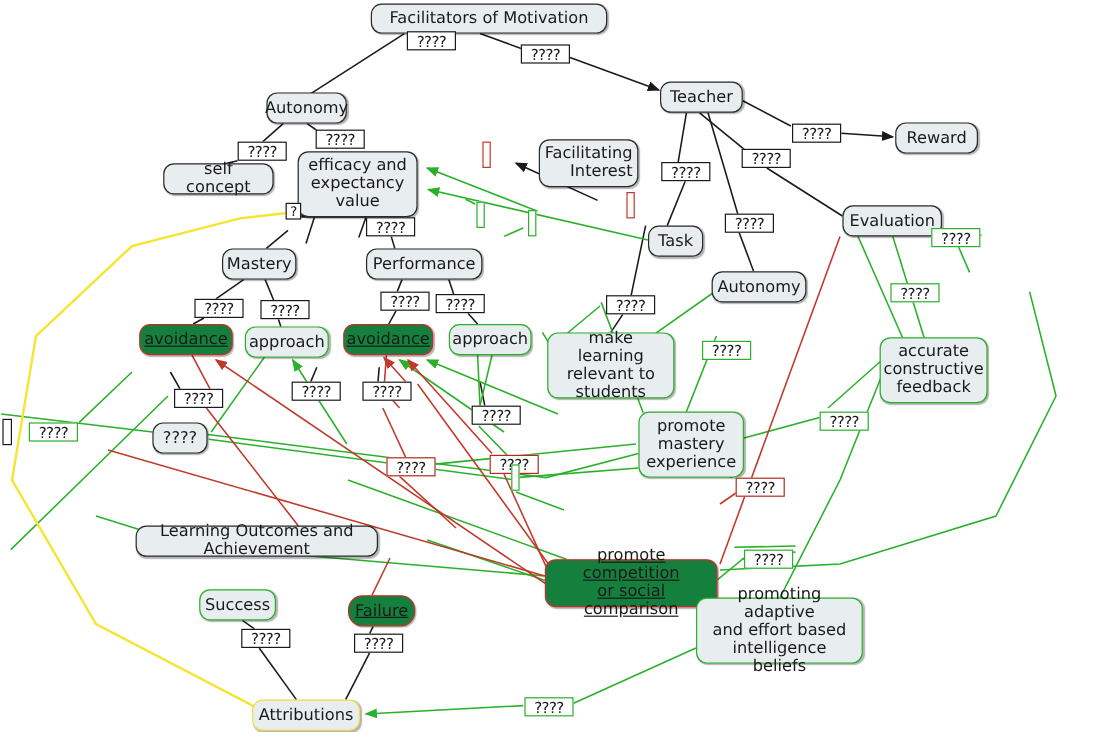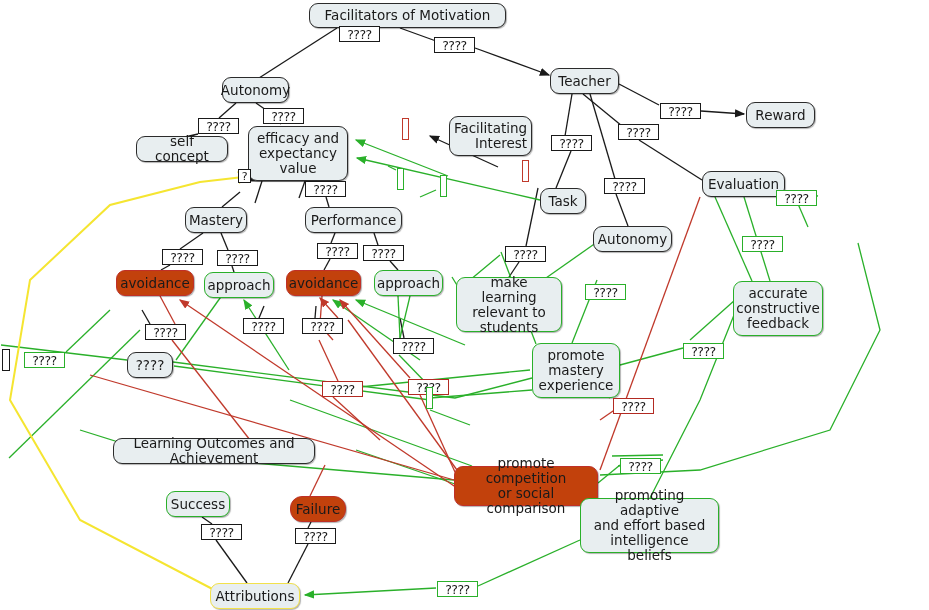--- a/index.html
+++ b/index.html
@@ -14,21 +14,21 @@
     border-radius:9px;
     border:1.4px solid #222;
     background:#e8eef0;
     color:#1a1a1a;
     font-size:13.5px;
     line-height:15px;
     padding:2px 6px;
     box-shadow:1px 1px 1px rgba(0,0,0,0.30);
     white-space:pre-line;
   }
-  .node.red{border-color:#c03028;background:#c2410c;}
+  .node.red{border-color:#c03028;background:#15803d;text-decoration:underline;}
   .node.green{border-color:#2ab02a;background:#e8eef0;}
   .node.yellow{border-color:#f2e14a;background:#e8eef0;}
   .node.plain{border-color:#2b2b2b;background:#e8eef0;}
   .elabel{
     position:absolute;
     box-sizing:border-box;
     border:1.2px solid #1a1a1a;
     background:#ffffff;
     color:#1a1a1a;
     font-size:12.5px;

